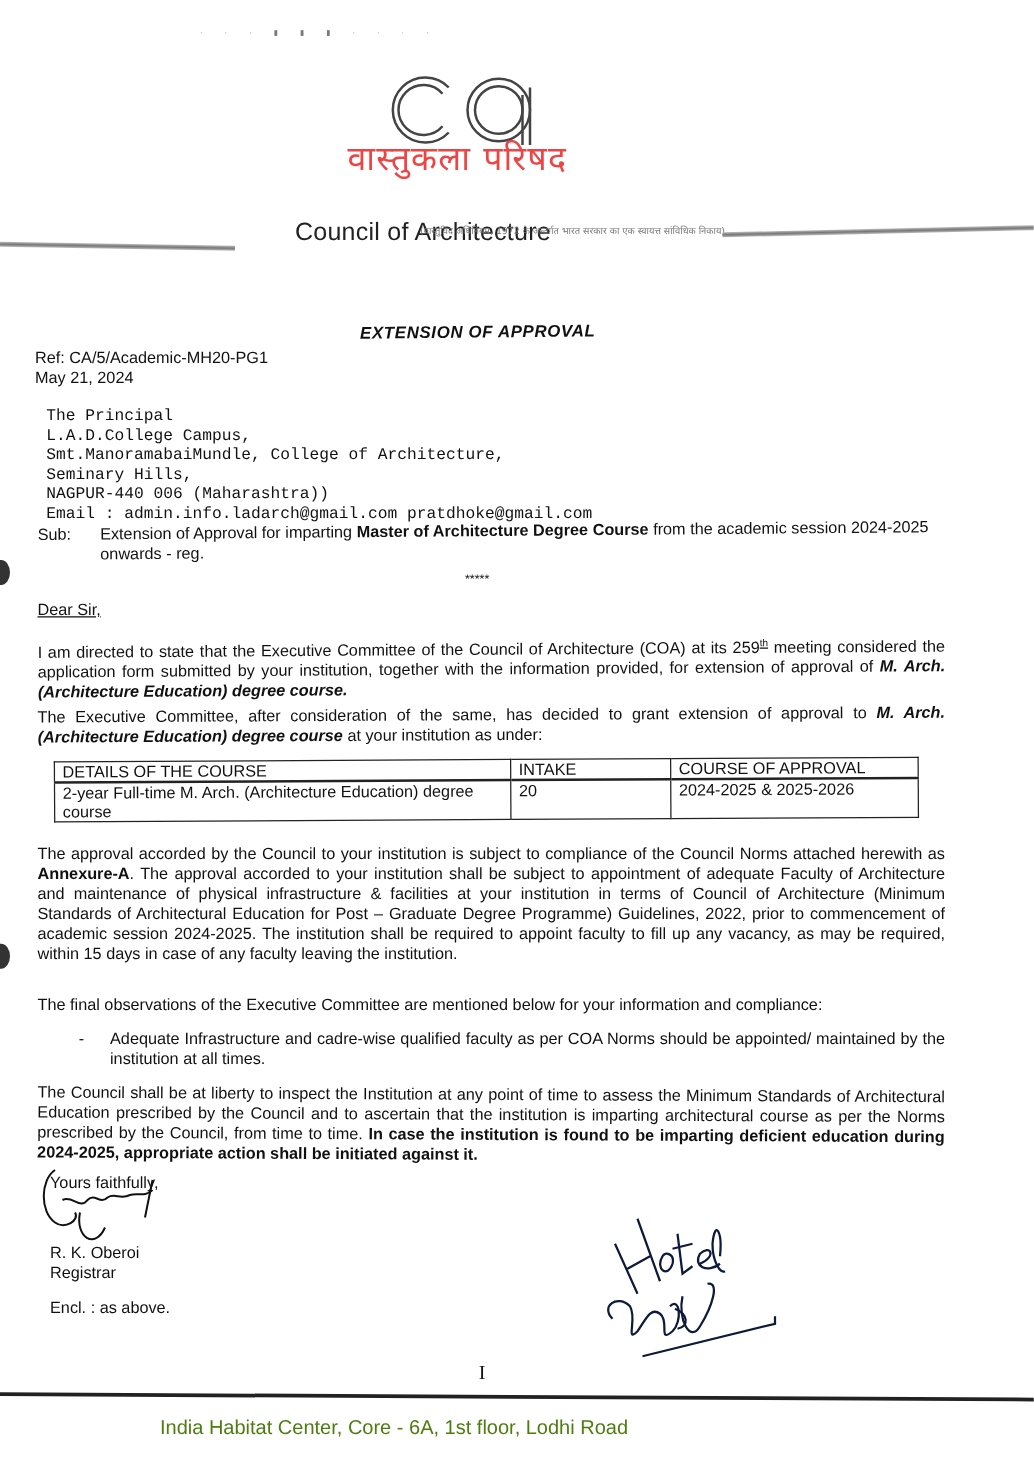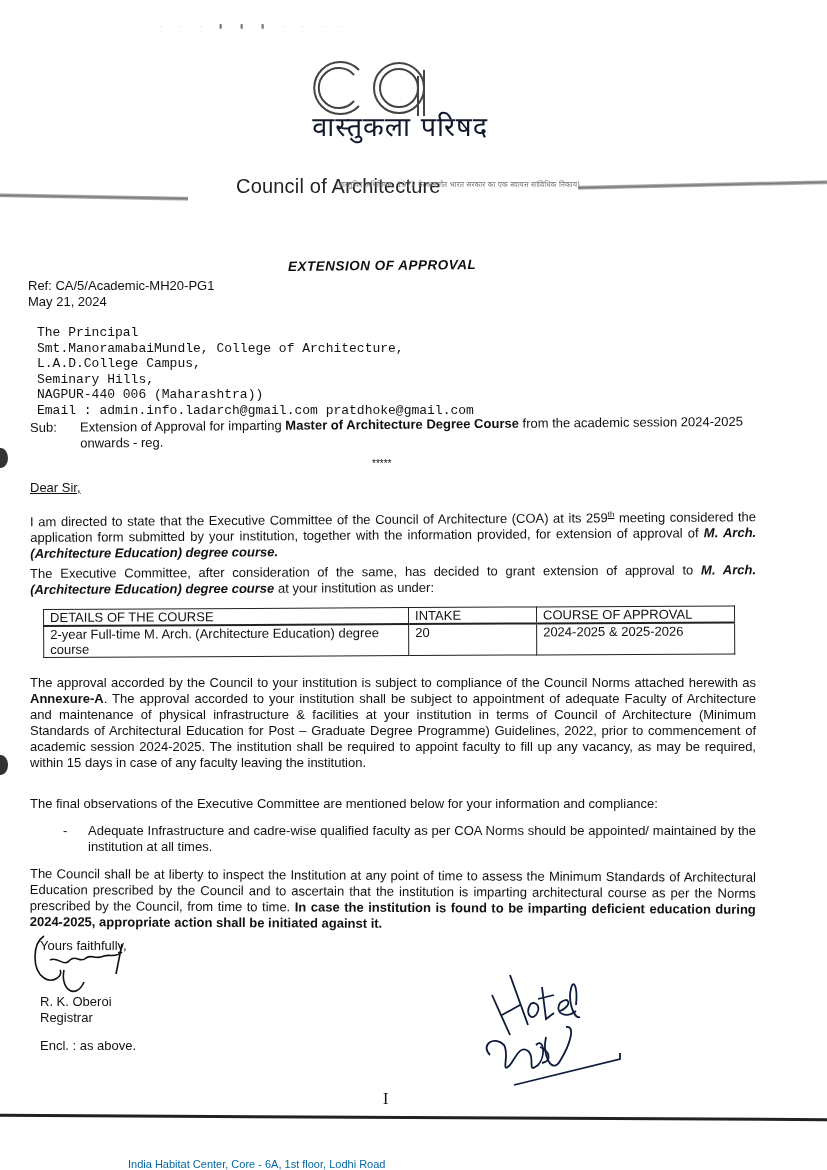--- a/index.html
+++ b/index.html
@@ -4,21 +4,21 @@
   <style>
     html, body { margin: 0; padding: 0; }
     body {
       width: 827px; height: 1170px; position: relative; overflow: hidden;
       background: #ffffff; color: #111;
       font-family: "Liberation Sans", sans-serif;
     }
     .abs { position: absolute; }
     .topmarks { left: 160px; top: 22px; width: 330px; height: 6px; font-size: 6px; color:#777; letter-spacing: 8px; }
     .logo { left: 299px; top: 56px; width: 150px; height: 64px; }
-    .hindi { left: 278px; top: 107px; width: 210px; font-family: "DejaVu Sans", sans-serif; font-size: 27px; color:#0f172a; letter-spacing: 1px; text-align: right; }
+    .hindi { left: 278px; top: 107px; width: 210px; font-family: "DejaVu Sans", sans-serif; font-size: 27px; color:#ef4444; letter-spacing: 1px; }
     .org { left: 236px; top: 143px; width: 300px; font-size: 20px; color:#222; letter-spacing: 0.2px; margin-top: 32px; }
     .orgsub { left: 190px; top: 180px; width: 390px; font-size: 7.5px; color:#777; line-height: 10px; text-align:right; }
     .rule-left { left: 0; top: 195px; width: 188px; height: 4px; background: linear-gradient(#bbb,#777,#bbb); transform: rotate(1deg); }
     .rule-right { left: 578px; top: 183px; width: 249px; height: 4px; background: linear-gradient(#bbb,#777,#bbb); transform: rotate(-1.3deg); }
     .title { left: 288px; top: 258px; font-size: 13.5px; font-weight: bold; font-style: italic; letter-spacing: 0.5px; transform: rotate(-0.6deg); }
     .txt { font-size: 13px; line-height: 16px; }
     .ref { left: 28px; top: 278px; }
     .addr { left: 37px; top: 325px; line-height: 15.6px; font-family: Liberation Mono, monospace; }
     .sub { left: 30px; top: 420px; width: 770px; transform: rotate(-0.5deg); transform-origin: left top; }
     .sub .lbl { position:absolute; left:0; top:0; }
@@ -34,21 +34,21 @@
     .p3 { top: 675px; }
     .p4 { top: 796px; }
     .bullet { left: 63px; top: 823px; }
     .bullet-text { left: 88px; top: 823px; width: 668px; text-align: justify; }
     .p5 { top: 866px; transform: rotate(0.3deg); transform-origin:left top; }
     .sig-block { left: 40px; top: 938px; }
     .signature-left { left: 30px; top: 930px; width: 120px; height: 80px; }
     .signature-right { left: 480px; top: 965px; width: 150px; height: 125px; }
     .pagenum { left: 383px; top: 1090px; font-family: "Liberation Serif", serif; font-size: 16px; }
     .footer-rule { left: 0; top: 1116px; width: 827px; height: 3px; background:#222; transform: rotate(0.3deg); }
-    .footer { left: 128px; top: 1134px; font-size: 11px; color:#0369a1;margin-top:24px; }
+    .footer { left: 128px; top: 1134px; font-size: 16px; color:#4d7c0f; }
     .punch { width: 14px; height: 20px; border-radius: 50%; background: #333; }
     b.bd { font-weight: bold; }
     i.it { font-style: italic; font-weight: bold; }
     sup { font-size: 8px; text-decoration: underline; }
   </style>
 </head>
 <body>
 
 <div class="abs topmarks">· · · ▮ ▮ ▮ · · · ·</div>
 
@@ -71,22 +71,22 @@
 <div class="abs rule-right"></div>
 
 <div class="abs title">EXTENSION OF APPROVAL</div>
 <div class="abs txt ref">
   <div>Ref: CA/5/Academic-MH20-PG1</div>
   <div>May 21, 2024</div>
 </div>
 
 <div class="abs txt addr">
   <div>The Principal</div>
+  <div>L.A.D.College Campus,</div>
   <div>Smt.ManoramabaiMundle, College of Architecture,</div>
-  <div>L.A.D.College Campus,</div>
   <div>Seminary Hills,</div>
   <div>NAGPUR-440 006 (Maharashtra))</div>
   <div>Email : admin.info.ladarch@gmail.com  pratdhoke@gmail.com</div>
 </div>
 
 <div class="abs punch" style="left:-6px; top:448px;"></div>
 <div class="abs punch" style="left:-6px; top:755px;"></div>
 
 <div class="abs txt sub">
   <span class="lbl">Sub:</span>

